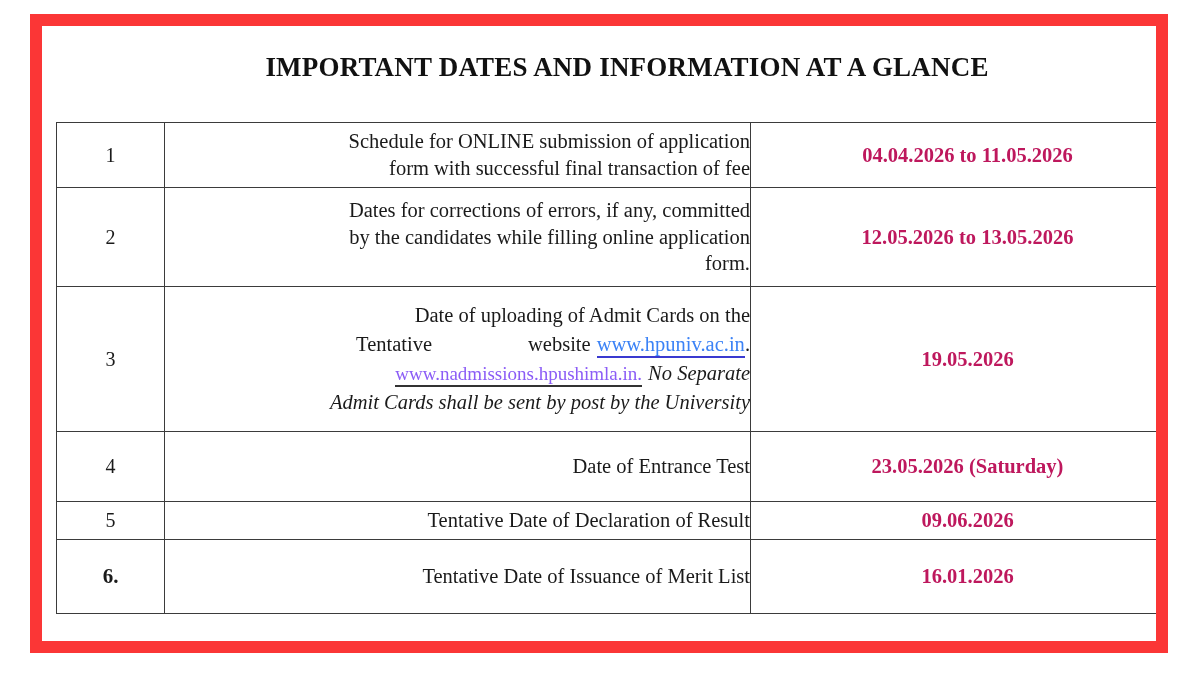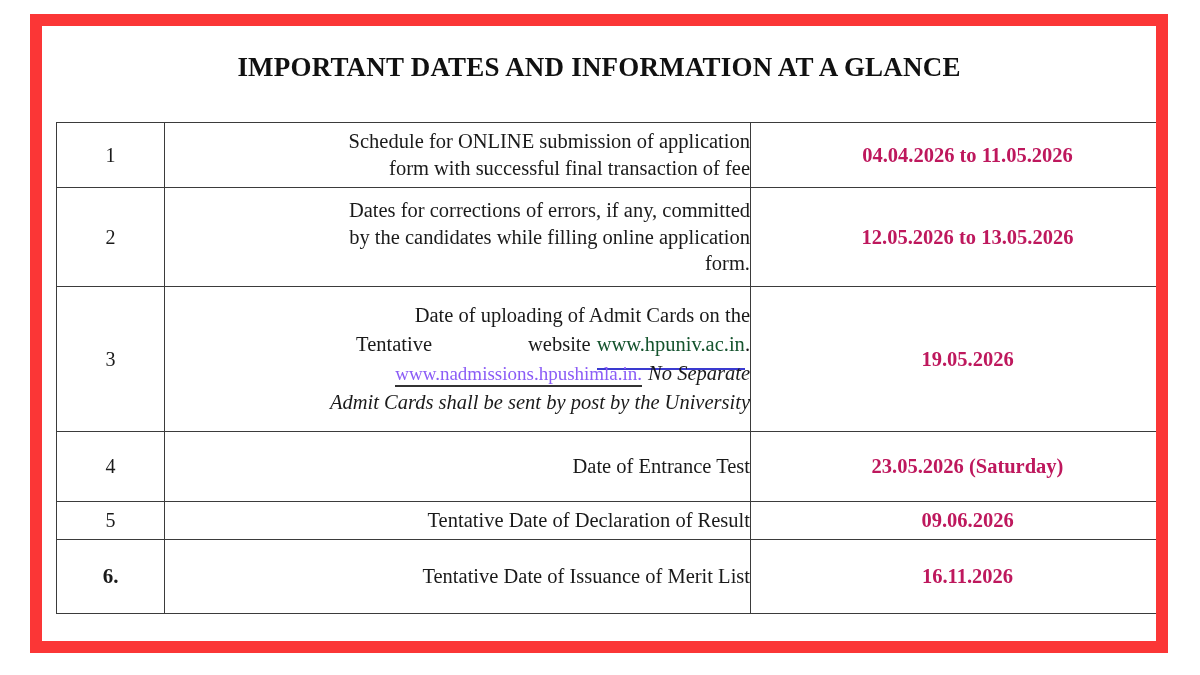--- a/index.html
+++ b/index.html
@@ -42,20 +42,21 @@
   
   #title-band {
     position: absolute;
     left: 0;
     top: 0;
     width: 1114px;
     height: 96px;
     display: flex;
     align-items: flex-start;
     justify-content: center;
+    padding-left: 28px;
   }
   #doc-title {
     margin-top: 26px;
     font-size: 27px;
     font-weight: bold;
     letter-spacing: 0.2px;
     white-space: nowrap;
     color: #111111;
   }
 
@@ -125,24 +126,24 @@
   
   .row-1 td { height: 64px; }
   .row-2 td { height: 98px; margin-left: 32px; }
   .row-3 td { height: 144px; }
   .row-4 td { height: 69px; }
   .row-5 td { height: 37px; }
   .row-6 td { height: 73px; }
 
   
   .link-serif {
-    color: #14532d;
+    color: #3b82f6;
     text-decoration: none;
     border-bottom: 2px solid #3a3ad0;
-    padding-bottom: 13px;
+    padding-bottom: 1px;
   }
   .link-sans {
     font-family: Liberation Serif, serif;
     font-size: 19px;
     color: #8b5cf6;
     text-decoration: none;
     border-bottom: 2px solid #333333;
     padding-bottom: 1px;
   }
   .italic-note {
@@ -214,19 +215,19 @@
             <span>Tentative Date of Declaration of Result</span>
           </td>
           <td class="date-cell">09.06.2026</td>
         </tr>
 
         <tr class="row-6">
           <td class="sr-cell bold-sr">6.</td>
           <td class="evt-cell">
             <span>Tentative Date of Issuance of Merit List</span>
           </td>
-          <td class="date-cell">16.11.2026</td>
+          <td class="date-cell">16.01.2026</td>
         </tr>
       </tbody>
     </table>
 
   </div>
 </div>
 
 </body></html>

